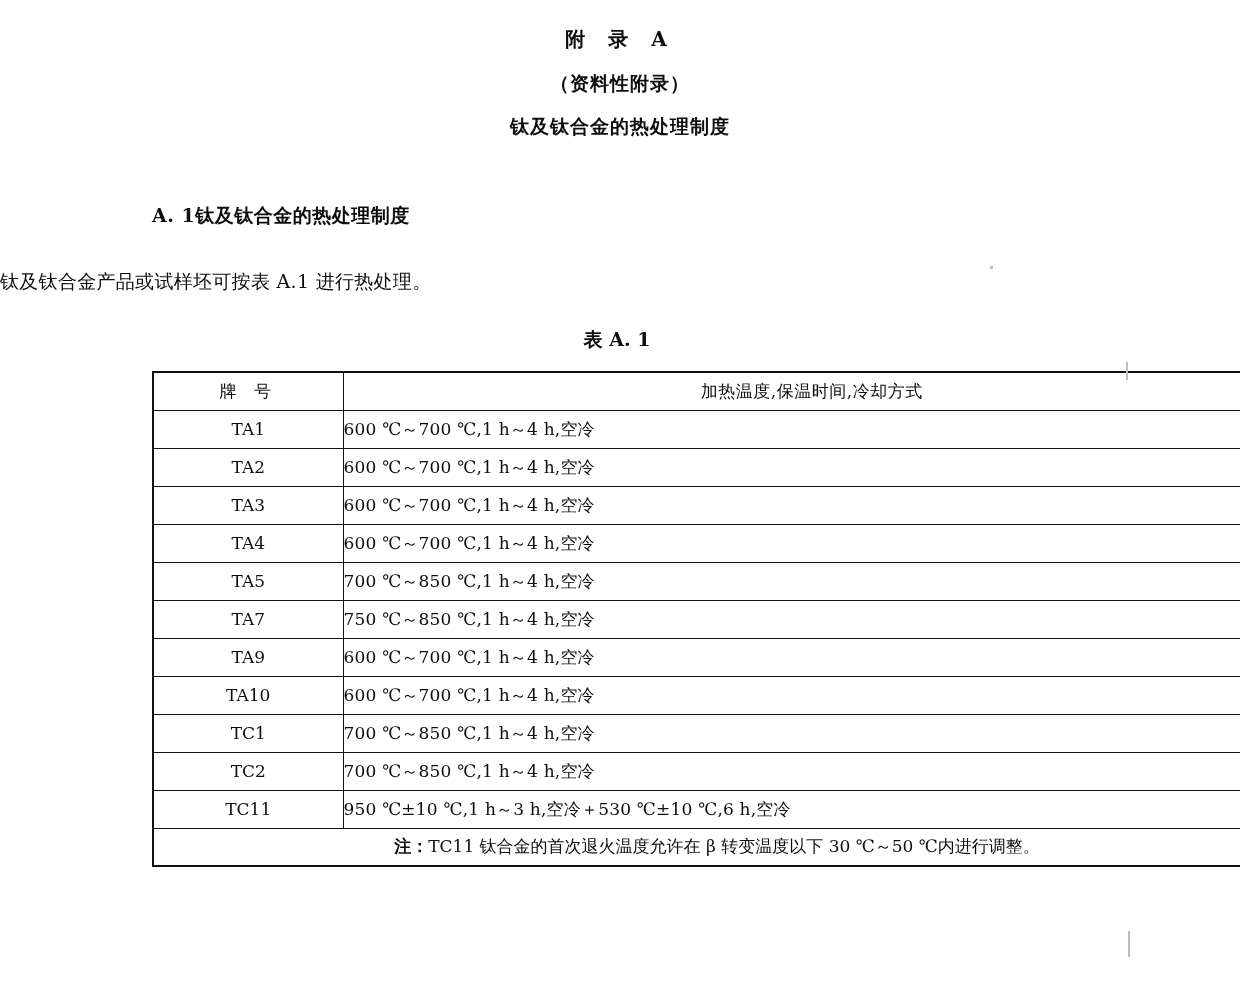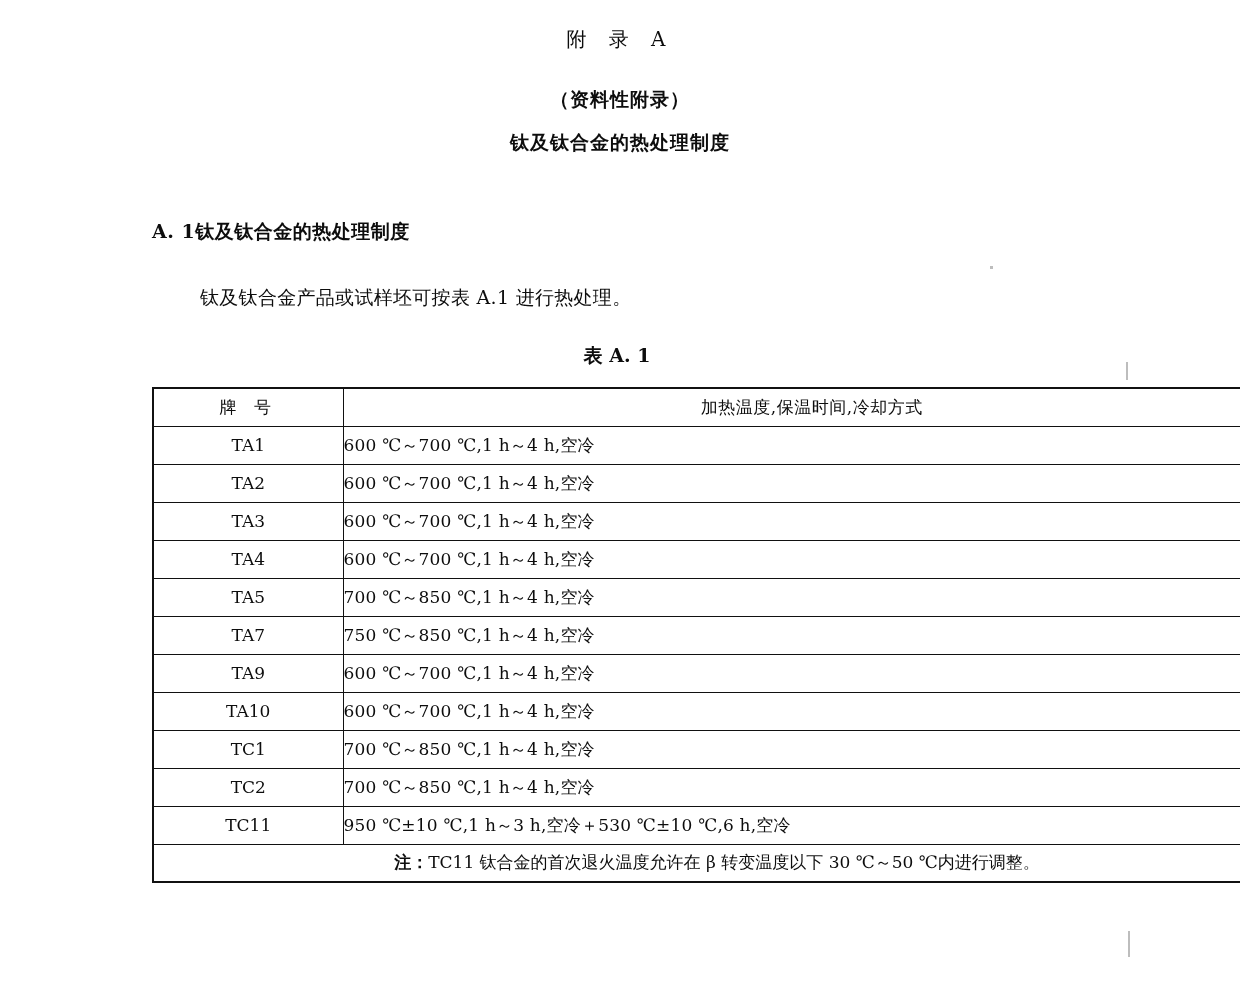--- a/index.html
+++ b/index.html
@@ -21,29 +21,29 @@
     height: 995px;
     box-sizing: border-box;
   }
 
   
   .heading-block {
     text-align: center;
     margin-top: 26px;
   }
   .appendix-title {
-    font-weight: normal;
+    font-weight: bold;
     font-size: 20px;
     letter-spacing: 8px;
     font-family: "DejaVu Serif", "Liberation Serif", serif;
   }
   .appendix-sub {
     font-weight: bold;
     font-size: 19px;
-    margin-top: 34px;
+    margin-top: 18px;
     letter-spacing: 1px;
   }
   .appendix-name {
     font-weight: bold;
     font-size: 19px;
     margin-top: 17px;
     letter-spacing: 1px;
   }
 
   .section-title {
@@ -53,21 +53,20 @@
     margin-left: 152px;
     letter-spacing: 0.5px;
   }
   .section-title .num {
     margin-right: 0;
   }
 
   .body-para {
     font-size: 19px;
     margin-top: 40px;
-    margin-left: 200px;
     letter-spacing: 0.3px;
   }
 
   .table-caption {
     text-align: center;
     font-weight: bold;
     font-size: 19px;
     margin-top: 32px;
     margin-left: -6px;
   }

